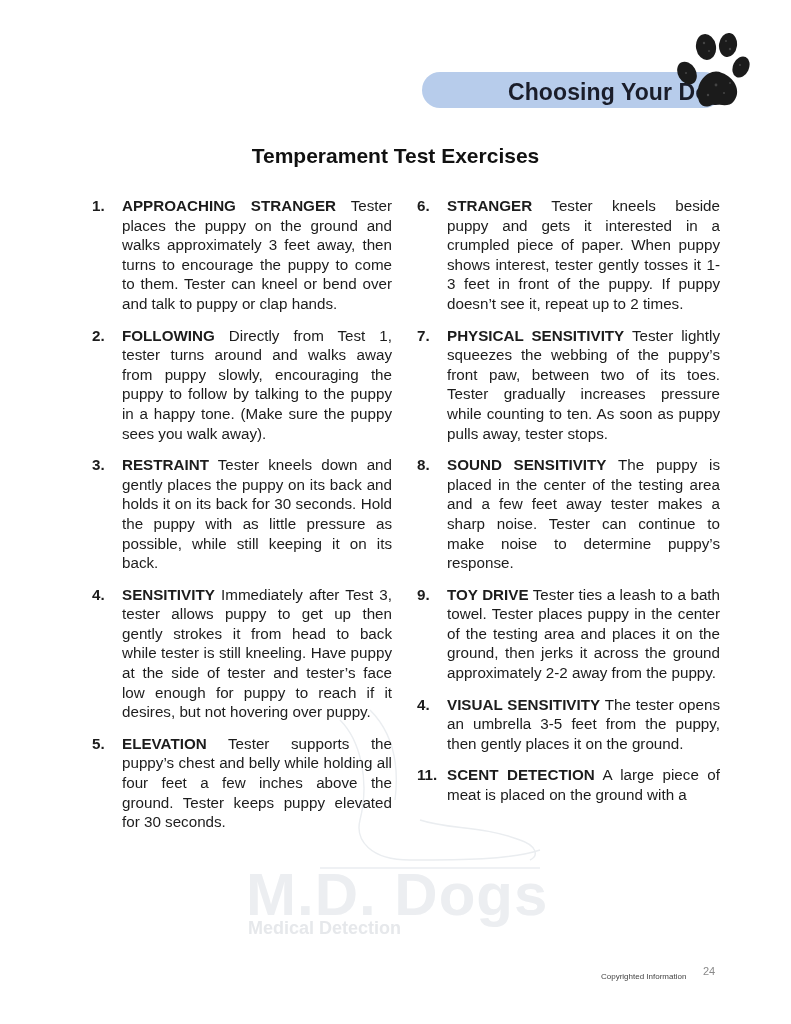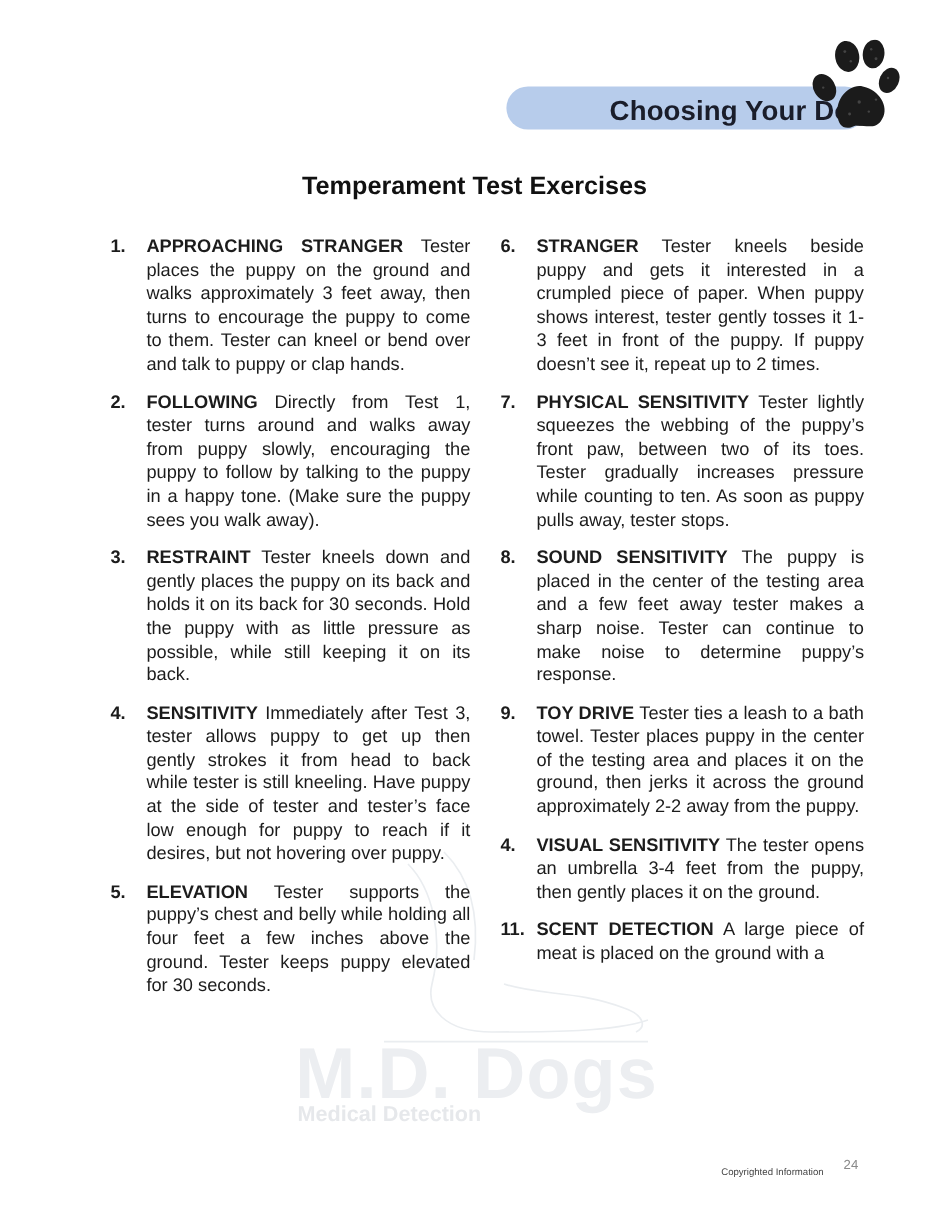--- a/index.html
+++ b/index.html
@@ -119,21 +119,21 @@
   <div class="item">
     <span class="item-num">8.</span>
     <div class="item-body"><span class="item-head">SOUND SENSITIVITY</span><span> The puppy is placed in the center of the testing area and a few feet away tester makes a sharp noise. Tester can continue to make noise to determine puppy’s response.</span></div>
   </div>
   <div class="item">
     <span class="item-num">9.</span>
     <div class="item-body"><span class="item-head">TOY DRIVE</span><span> Tester ties a leash to a bath towel. Tester places puppy in the center of the testing area and places it on the ground, then jerks it across the ground approximately 2-2 away from the puppy.</span></div>
   </div>
   <div class="item">
     <span class="item-num">4.</span>
-    <div class="item-body"><span class="item-head">VISUAL SENSITIVITY</span><span> The tester opens an umbrella 3-4 feet from the puppy, then gently places it on the ground.</span></div>
+    <div class="item-body"><span class="item-head">VISUAL SENSITIVITY</span><span> The tester opens an umbrella 3-5 feet from the puppy, then gently places it on the ground.</span></div>
   </div>
   <div class="item">
     <span class="item-num">11.</span>
     <div class="item-body"><span class="item-head">SCENT DETECTION</span><span> A large piece of meat is placed on the ground with a</span></div>
   </div>
 </div>
 
 <div class="watermark">
   <div class="wm-big">M.D. Dogs</div>
   <div class="wm-small">Medical Detection</div>

